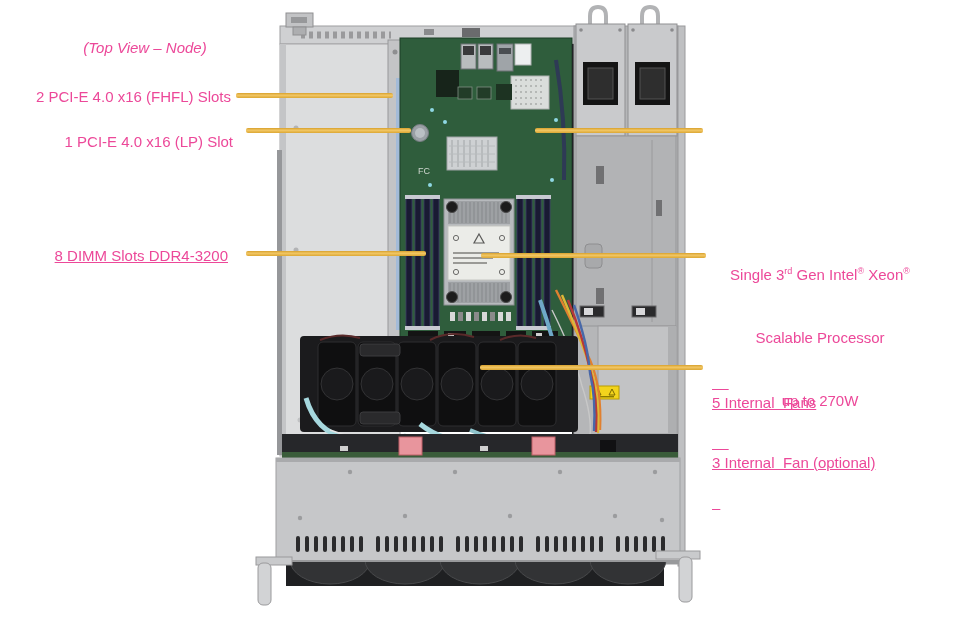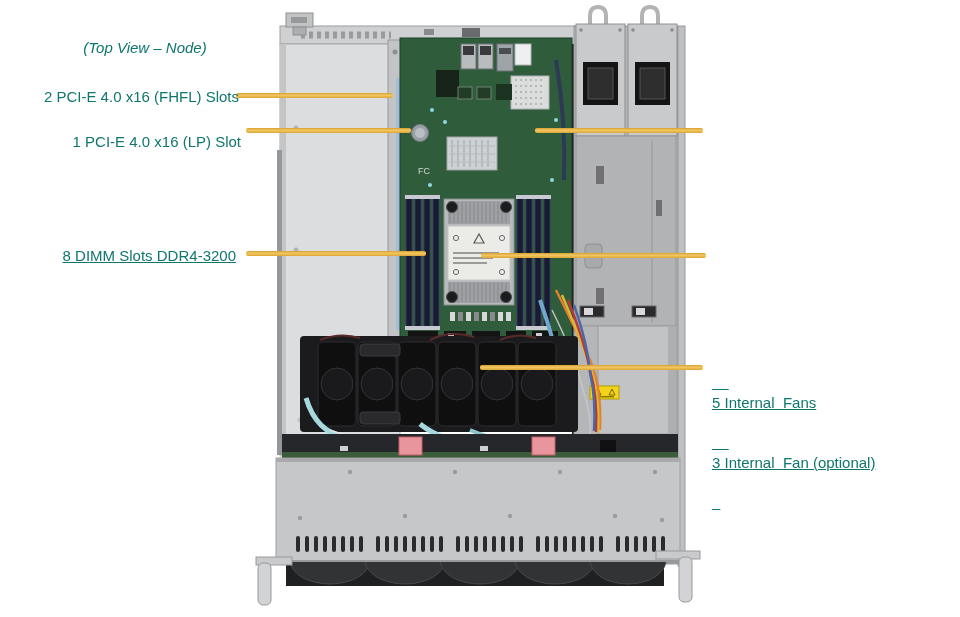--- a/index.html
+++ b/index.html
@@ -1,22 +1,22 @@
 <!DOCTYPE html>
 <html><head>
 <meta charset="utf-8">
 <style>
   html,body{margin:0;padding:0;background:#ffffff;}
   #canvas{
     position:relative;width:960px;height:617px;background:#ffffff;overflow:hidden;
     font-family:"Liberation Sans", sans-serif;color:#2d2d2d;
   }
-  .lbl{position:absolute;font-size:15px;line-height:17px;white-space:pre-wrap;color:#0f766e;}
+  .lbl{position:absolute;font-size:15px;line-height:17px;white-space:pre-wrap;color:#ec4899;}
   .lbl.italic{font-style:italic;}
-  .lbl.right-align{text-align:right;padding-left:8px;}
+  .lbl.right-align{text-align:right;}
   .lbl.center{text-align:center;}
   .lbl sup{font-size:9px;line-height:0;}
   .callout{
     position:absolute;height:5px;border-radius:2px;
     background:linear-gradient(180deg,#D7A02C 0%,#F2C765 45%,#DCA733 100%);
   }
   .multi .line{display:block;}
   svg{position:absolute;left:0;top:0;}
 </style>
 </head>
@@ -365,19 +365,24 @@
 
   <div class="lbl italic center" style="left:45px;top:39px;width:200px;">(Top View – Node)</div>
 
   <div class="lbl right-align" style="left:0;top:88px;width:231px;">2 PCI-E 4.0 x16 (FHFL) Slots</div>
 
   <div class="lbl right-align" style="left:0;top:133px;width:233px;">1 PCI-E 4.0 x16 (LP) Slot</div>
 
   <div class="lbl right-align" style="left:0;top:247px;width:228px;text-decoration:underline;">8 DIMM Slots DDR4-3200</div>
 
 
+  <div class="lbl center multi" style="left:704px;top:222px;width:232px;line-height:21px;">
+    <span class="line"><span>Single 3</span><sup>rd</sup><span> Gen Intel</span><sup>®</sup><span> Xeon</span><sup>®</sup></span>
+    <span class="line">Scalable Processor</span>
+    <span class="line">up to 270W</span>
+  </div>
 
   <div class="lbl multi" style="left:712px;top:353px;line-height:20px;text-decoration:underline;">
     <span class="line">5 Internal  Fans</span>
     <span class="line">3 Internal  Fan (optional)</span>
   </div>
 
 </div>
 
 </body></html>

